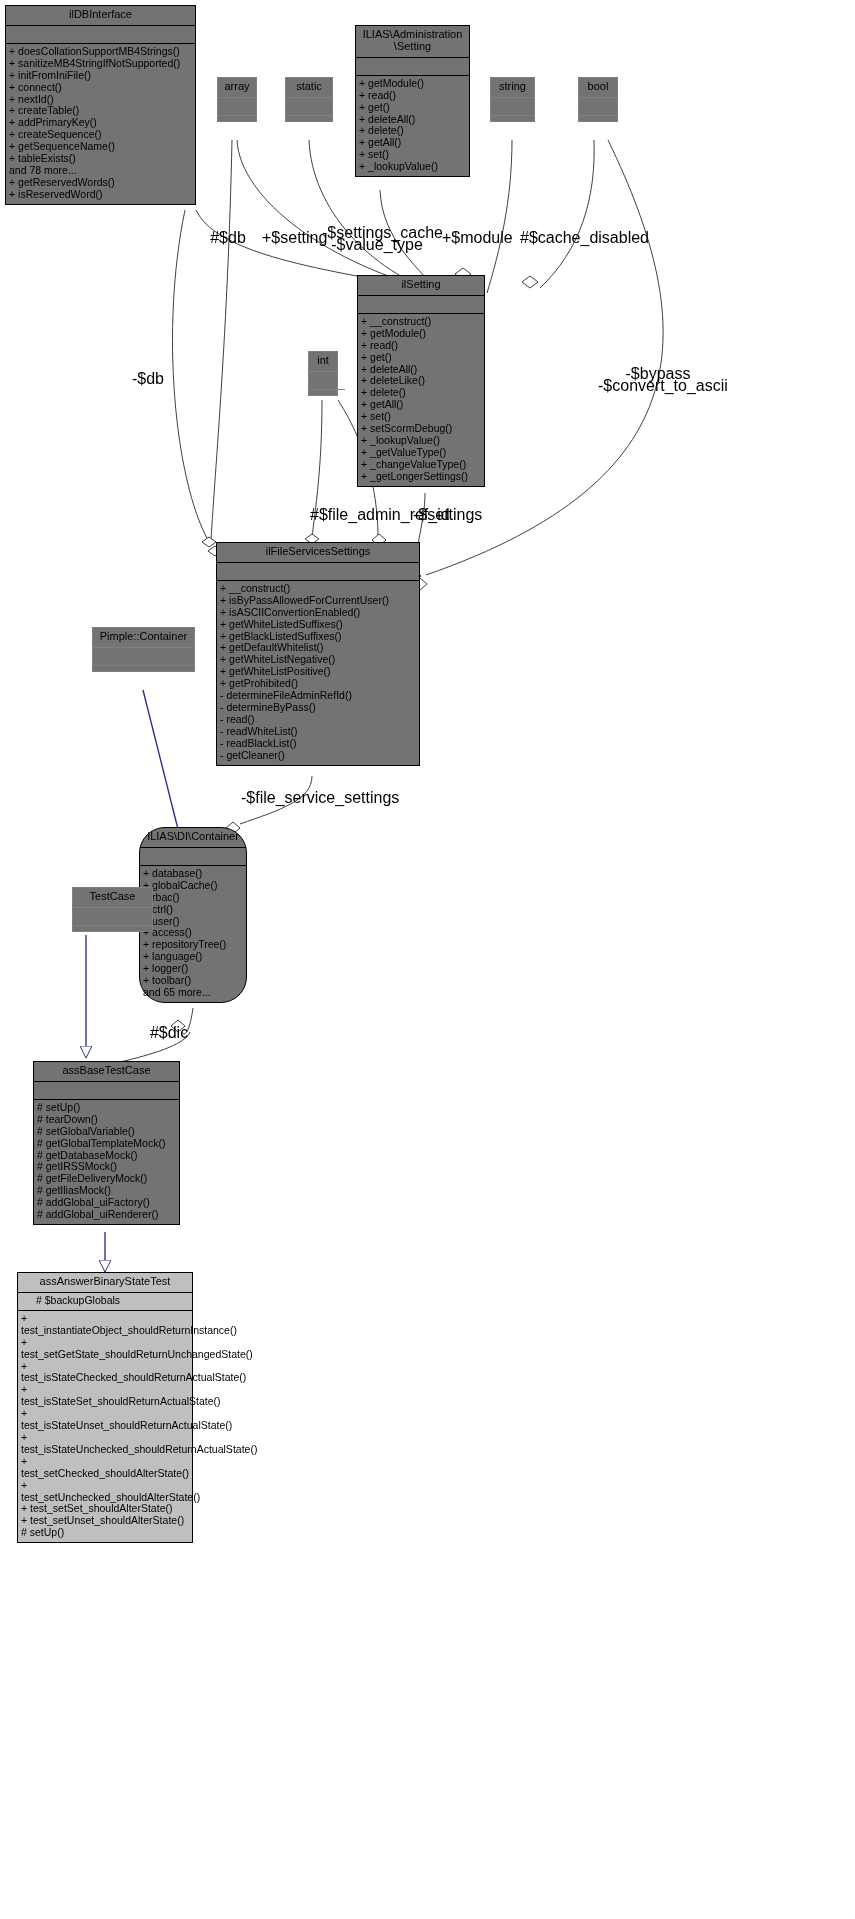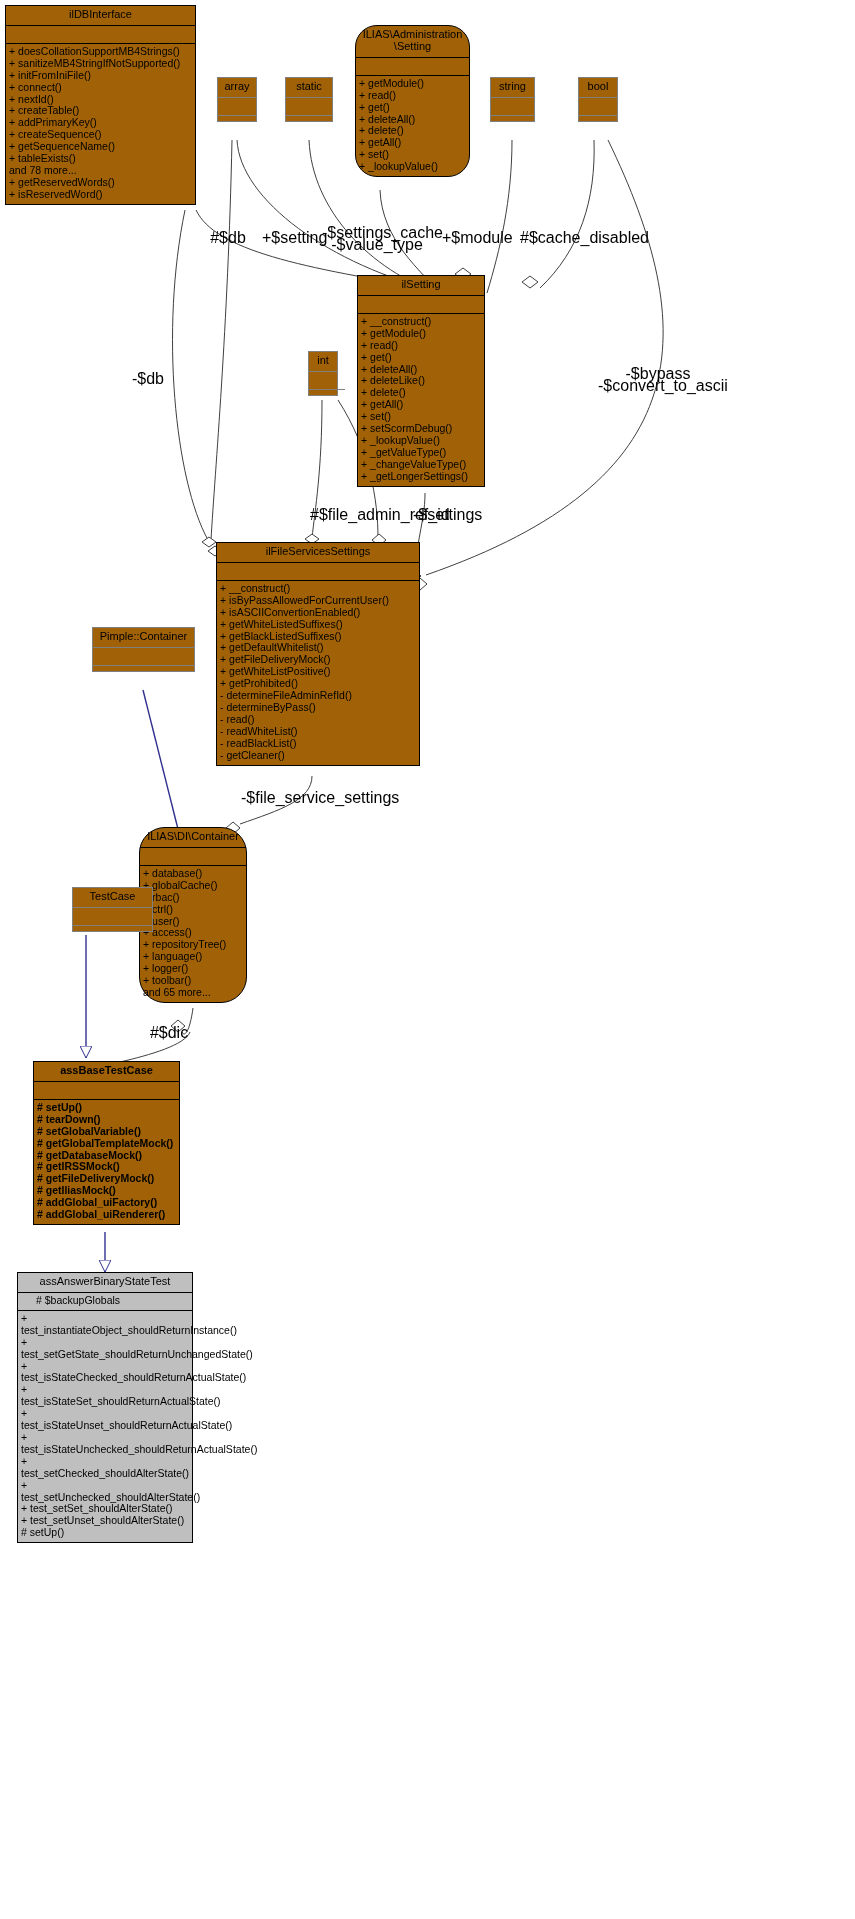--- a/index.html
+++ b/index.html
@@ -9,21 +9,21 @@
     color:#000000;
   }
   #diagram{position:absolute;left:0;top:0;width:855px;height:1919px;}
   svg.edges{position:absolute;left:0;top:0;width:855px;height:1919px;pointer-events:none;}
 
   
   .cls{
     position:absolute;
     box-sizing:border-box;
     border:1px solid #000;
-    background:#a16207;
+    background:#737373;
     font-size:10.5px;
     line-height:11.9px;
     z-index:5;
   }
   .cls .name{
     text-align:center;
     padding:3px 4px 4px 4px;
     border-bottom:1px solid #000;
     font-size:11px;
     white-space:pre-line;
@@ -153,21 +153,21 @@
     <div class="attrs"></div>
     <div class="ops"></div>
   </div>
 
   <div class="cls thin" style="left:285px;top:77px;width:48px;">
     <div class="name">static</div>
     <div class="attrs"></div>
     <div class="ops"></div>
   </div>
 
-  <div class="cls" style="left:355px;top:25px;width:115px;border-radius:22px;">
+  <div class="cls" style="left:355px;top:25px;width:115px;">
     <div class="name">ILIAS\Administration
 \Setting</div>
     <div class="attrs"></div>
     <div class="ops">
       <div class="row">+ getModule()</div>
       <div class="row">+ read()</div>
       <div class="row">+ get()</div>
       <div class="row">+ deleteAll()</div>
       <div class="row">+ delete()</div>
       <div class="row">+ getAll()</div>
@@ -218,21 +218,21 @@
   <div class="cls" style="left:216px;top:542px;width:204px;">
     <div class="name">ilFileServicesSettings</div>
     <div class="attrs"></div>
     <div class="ops">
       <div class="row">+ __construct()</div>
       <div class="row">+ isByPassAllowedForCurrentUser()</div>
       <div class="row">+ isASCIIConvertionEnabled()</div>
       <div class="row">+ getWhiteListedSuffixes()</div>
       <div class="row">+ getBlackListedSuffixes()</div>
       <div class="row">+ getDefaultWhitelist()</div>
-      <div class="row">+ getFileDeliveryMock()</div>
+      <div class="row">+ getWhiteListNegative()</div>
       <div class="row">+ getWhiteListPositive()</div>
       <div class="row">+ getProhibited()</div>
       <div class="row">- determineFileAdminRefId()</div>
       <div class="row">- determineByPass()</div>
       <div class="row">- read()</div>
       <div class="row">- readWhiteList()</div>
       <div class="row">- readBlackList()</div>
       <div class="row">- getCleaner()</div>
     </div>
   </div>
@@ -260,21 +260,21 @@
       <div class="row">and 65 more...</div>
     </div>
   </div>
 
   <div class="cls thin" style="left:72px;top:887px;width:81px;">
     <div class="name">TestCase</div>
     <div class="attrs"></div>
     <div class="ops"></div>
   </div>
 
-  <div class="cls" style="left:33px;top:1061px;width:147px;font-weight:bold;">
+  <div class="cls" style="left:33px;top:1061px;width:147px;">
     <div class="name">assBaseTestCase</div>
     <div class="attrs"></div>
     <div class="ops">
       <div class="row"># setUp()</div>
       <div class="row"># tearDown()</div>
       <div class="row"># setGlobalVariable()</div>
       <div class="row"># getGlobalTemplateMock()</div>
       <div class="row"># getDatabaseMock()</div>
       <div class="row"># getIRSSMock()</div>
       <div class="row"># getFileDeliveryMock()</div>

